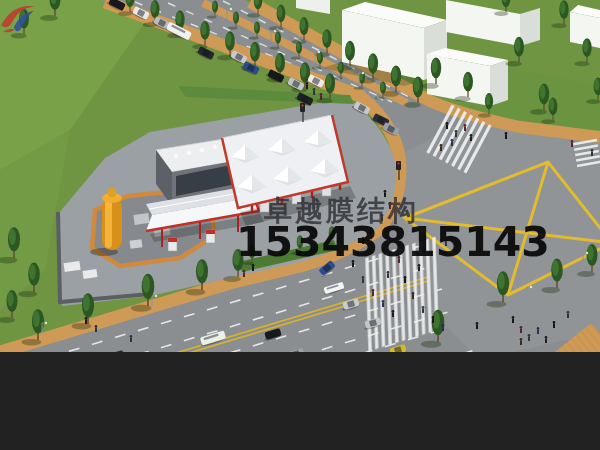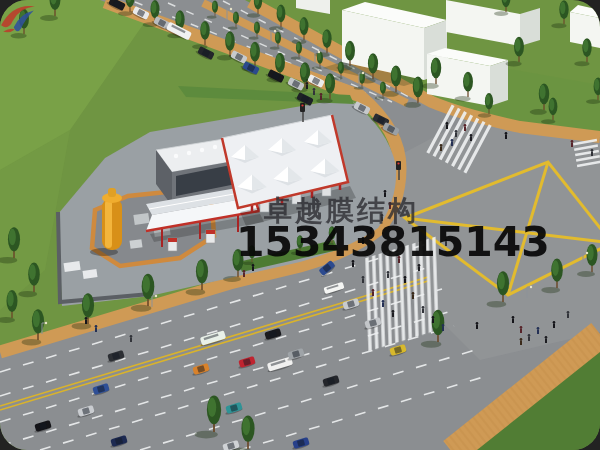--- a/index.html
+++ b/index.html
@@ -1,16 +1,16 @@
 <!DOCTYPE html>
 <html><head>
 <meta charset="utf-8">
 <style>
   html,body{margin:0;padding:0;background:#222;}
-  #stage{position:relative;width:600px;height:450px;overflow:hidden;font-family:"DejaVu Sans",sans-serif;border-radius:27px;}
+  #stage{position:relative;width:600px;height:352px;overflow:hidden;font-family:"DejaVu Sans",sans-serif;}
   #stage svg{position:absolute;left:0;top:0;}
   .wm{position:absolute;z-index:5;white-space:nowrap;}
   #wm-logo{left:228px;top:194px;width:38px;height:40px;opacity:.85;}
   #wm-text{left:264px;top:192px;font-size:28px;font-weight:bold;letter-spacing:3px;color:rgba(45,45,50,.8);}
   #wm-phone{left:236px;top:218px;font-size:41px;font-weight:bold;color:rgba(8,8,8,.93);}
 </style>
 </head>
 <body>
 
 <div id="stage" aria-label="Aerial 3D rendering of a membrane-structure gas station at a city road intersection">

